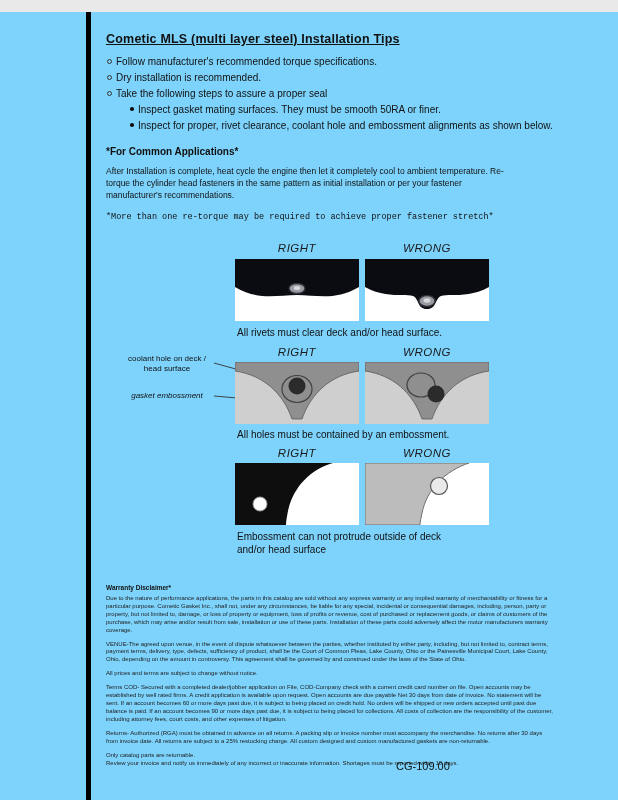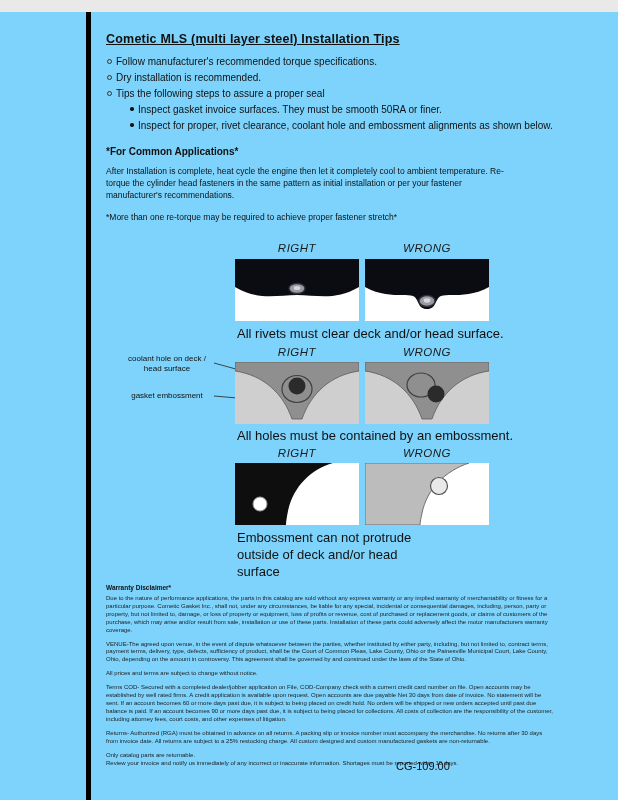--- a/index.html
+++ b/index.html
@@ -13,28 +13,28 @@
 
   .tips { list-style:none; font-size:10px; line-height:1.4; }
   .tips > li { position:relative; padding-left:10px; margin-bottom:2px; }
   .tips > li::before { content:""; position:absolute; left:1px; top:3.5px; width:3px; height:3px; border:1px solid #333; border-radius:50%; }
   .subtips { list-style:none; margin:2px 0 0 12px; }
   .subtips li { position:relative; padding-left:10px; margin-bottom:2px; }
   .subtips li::before { content:""; position:absolute; left:2px; top:4px; width:3.5px; height:3.5px; background:#111; border-radius:50%; }
 
   .diesel-heading { font-size:10px; font-weight:bold; margin:13px 0 8px; }
   .para { font-size:8.5px; line-height:1.42; width:402px; margin-bottom:10px; }
-  .note { margin-bottom:0; }
+  .note { margin-bottom:0;font-family:Liberation Mono, monospace; }
 
   .diagram-area { position:relative; position:absolute; left:0; top:210px; width:470px; height:322px; }
   .leader { position:absolute; left:0; top:0; width:470px; height:322px; pointer-events:none; }
   .col-head { position:absolute; width:124px; text-align:center; font-size:11.5px; letter-spacing:0.5px; color:#1a1a1a;font-style:italic; }
   .panel { position:absolute; width:124px; height:62px; }
   .panel svg { display:block; width:100%; height:100%; }
-  .caption { position:absolute; font-size:13px; line-height:1.3; color:#111; }
+  .caption { position:absolute; font-size:10px; line-height:1.3; color:#111; }
   .dlabel { position:absolute; font-size:8px; line-height:1.3; text-align:center; color:#111; }
 
   .disclaimer { position:absolute; left:0; top:552px; width:447px; }
   .disc-head { font-size:6.5px; font-weight:bold; margin-bottom:4px; }
   .disclaimer p { font-size:6px; line-height:1.32; margin-bottom:6px; color:#222; }
   .disclaimer p.tight { margin-bottom:1px; }
 
   .footer { position:absolute; left:396px; top:748px; font-size:11px; color:#111; }
 </style>
 </head>
@@ -43,23 +43,23 @@
 <div class="page">
   <div class="margin-bar"></div>
 
   <div class="content">
     <div class="title">Cometic MLS (multi layer steel) Installation Tips</div>
 
     <ul class="tips">
       <li>Follow manufacturer's recommended torque specifications.</li>
       <li>Dry installation is recommended.</li>
       <li>
-        <span>Tips the following steps to assure a proper seal</span>
+        <span>Take the following steps to assure a proper seal</span>
         <ul class="subtips">
-          <li>Inspect gasket invoice surfaces.  They must be smooth 50RA or finer.</li>
+          <li>Inspect gasket mating surfaces.  They must be smooth 50RA or finer.</li>
           <li>Inspect for proper, rivet clearance, coolant hole and embossment alignments as shown below.</li>
         </ul>
       </li>
     </ul>
 
     <div class="diesel-heading">*For Common Applications*</div>
     <div class="para">After Installation is complete, heat cycle the engine then let it completely cool to ambient temperature. Re-torque the cylinder head fasteners in the same pattern as initial installation or per your fastener manufacturer's recommendations.</div>
     <div class="para note">*More than one re-torque may be required to achieve proper fastener stretch*</div>
 
     <div class="diagram-area">
@@ -87,21 +87,21 @@
           <ellipse cx="62" cy="42" rx="8" ry="5.5" fill="#9a9aa2" stroke="#30303a" stroke-width="1.4"></ellipse>
           <ellipse cx="62" cy="41.5" rx="3.4" ry="2.2" fill="#d6d6dc"></ellipse>
         </svg>
       </div>
       <div class="caption" style="left:131px; top:84px;">All rivets must clear deck and/or head surface.</div>
 
       <div class="col-head" style="left:129px; top:104px;">RIGHT</div>
       <div class="col-head" style="left:259px; top:104px;">WRONG</div>
 
       <div class="dlabel" style="left:18px; top:112px; width:86px;">coolant hole on deck / head surface</div>
-      <div class="dlabel" style="left:18px; top:149px; width:86px;">gasket embossment</div>
+      <div class="dlabel" style="left:18px; top:149px; width:86px;font-style:italic;">gasket embossment</div>
 
       <div class="panel" style="left:129px; top:120px;">
         <svg viewBox="0 0 124 62">
           <rect width="124" height="62" fill="#cfcfcf"></rect>
           <path d="M0,0 H124 V9 C96,13 76,31 67,57 L57,57 C48,31 28,13 0,9 Z" fill="#8f8f8f" stroke="#5a5a5a" stroke-width="0.8"></path>
           <ellipse cx="62" cy="27" rx="15" ry="13.5" fill="none" stroke="#3f3f3f" stroke-width="1.2"></ellipse>
           <circle cx="62" cy="24" r="8.5" fill="#2b2b2b"></circle>
         </svg>
       </div>
       <div class="panel" style="left:259px; top:120px;">

